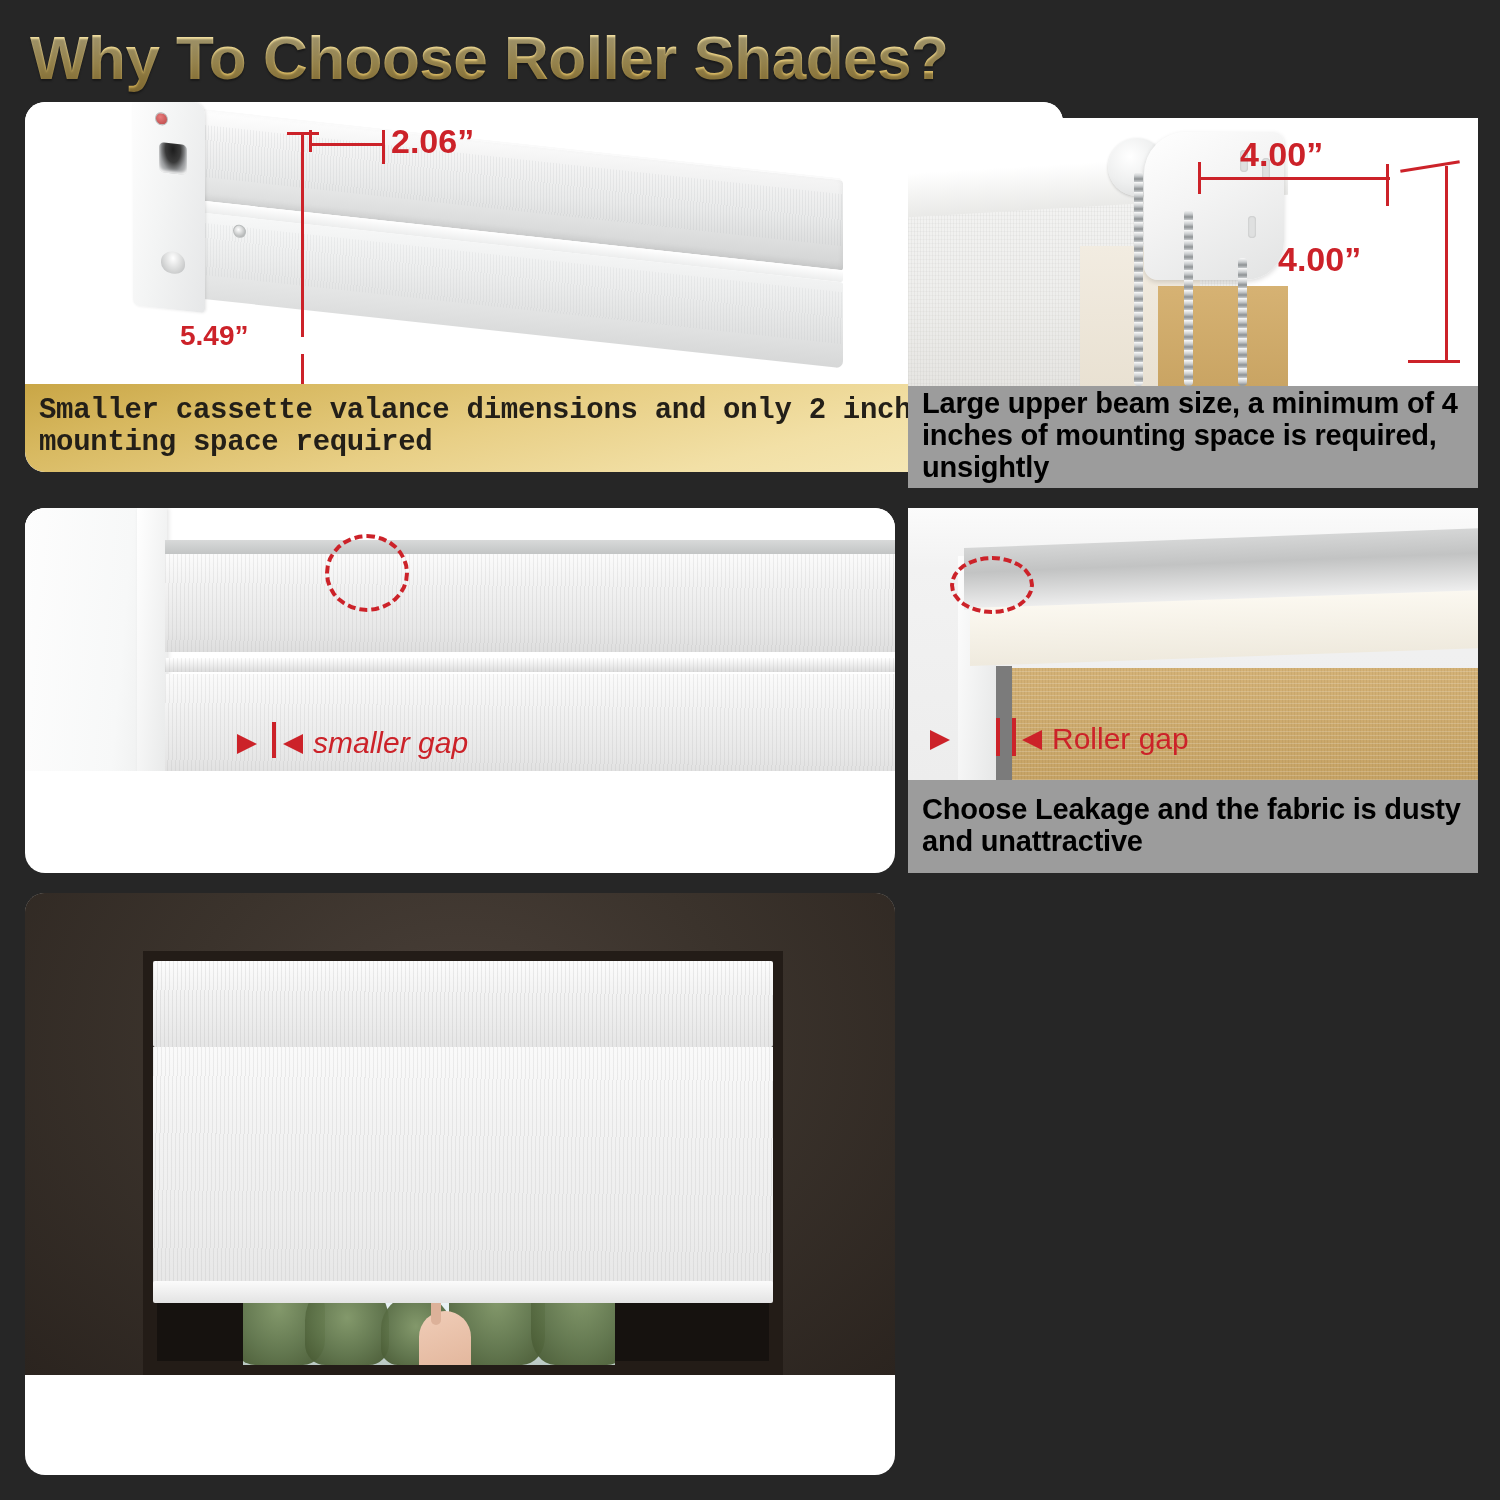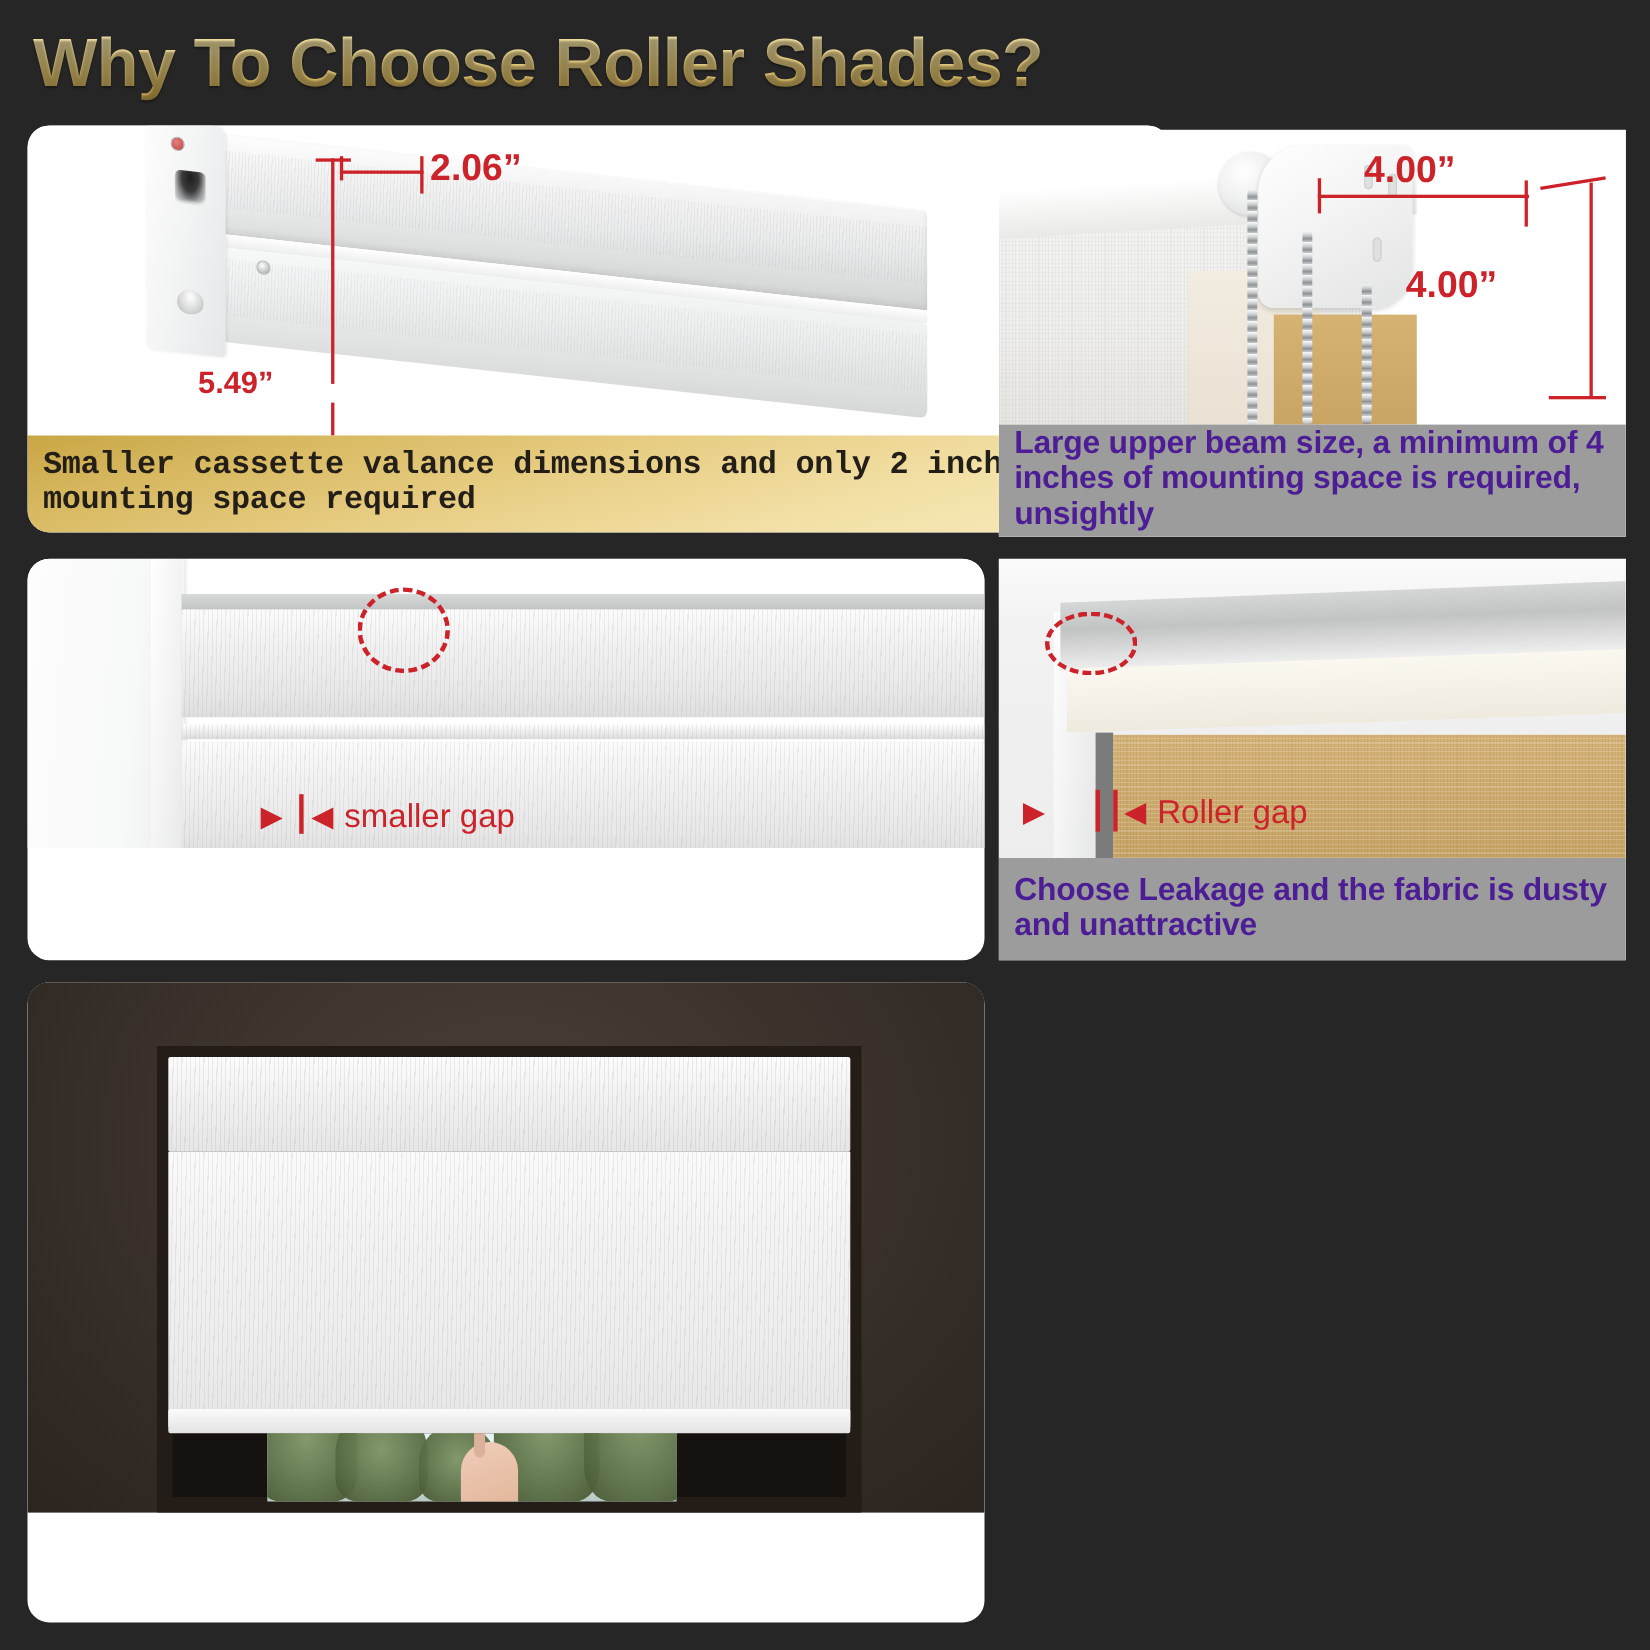--- a/index.html
+++ b/index.html
@@ -58,27 +58,27 @@
   .caption.good {
     background:linear-gradient(165deg,#c9a646 0%,#d7b85f 18%,#e8cf86 46%,#f2e0a6 72%,#f7ebbd 100%);
     color:#231f18;
     border-bottom-left-radius:20px;
     border-bottom-right-radius:20px;
     font-size:29px;
     letter-spacing:-0.3px;
   }
   .caption.bad {
     background:#9c9c9c;
-    color:#4c1d95;
+    color:#000000;
     font-size:29px;
     letter-spacing:-0.2px;
   }
 
   
-  .p1 { left:25px; top:114px; width:1038px; height:370px; }
+  .p1 { left:25px; top:102px; width:1038px; height:370px; }
   .p1 .photo { height:282px; background:#ffffff; }
 
   .valance {
     position:absolute;
     left:108px; top:28px;
     width:640px; height:216px;
     transform:skewY(6.2deg);
   }
   .val-top {
     position:absolute; left:52px; top:6px; right:-70px; height:92px;
@@ -184,21 +184,21 @@
     box-shadow:0 1px 3px rgba(0,0,0,0.18);
   }
   .chain {
     position:absolute; width:9px;
     background:repeating-linear-gradient(180deg,#fafafa 0px,#c9ccce 4px,#8e9294 7px,#c9ccce 10px);
     border-radius:4px;
   }
 
   
   .p3 { left:25px; top:508px; width:870px; height:365px; }
-  .p3 .photo { height:263px; }
+  .p3 .photo { height:263px;font-style:italic; }
   .frame-outer {
     position:absolute; left:0; top:0; width:132px; height:272px;
     background:linear-gradient(95deg,#fdfdfd 0%,#f7f8f8 70%,#eceded 100%);
   }
   .frame-inner {
     position:absolute; left:112px; top:0; width:30px; height:272px;
     background:linear-gradient(95deg,#ffffff,#e8e9e9);
     box-shadow:2px 0 4px rgba(0,0,0,0.10);
   }
   .shade-head {

